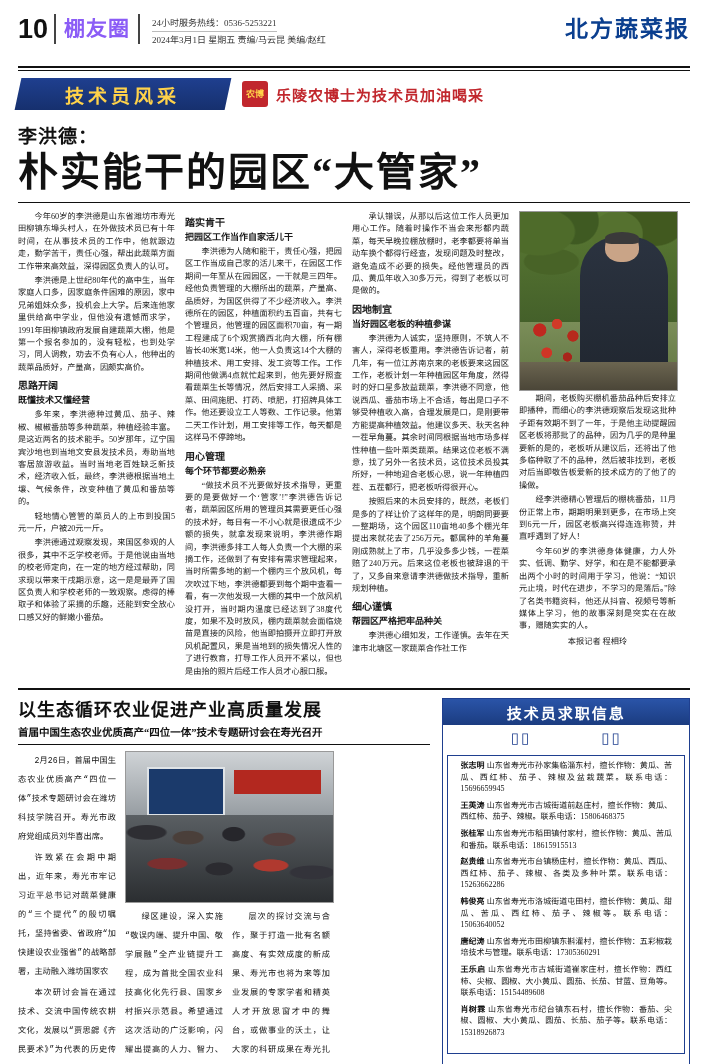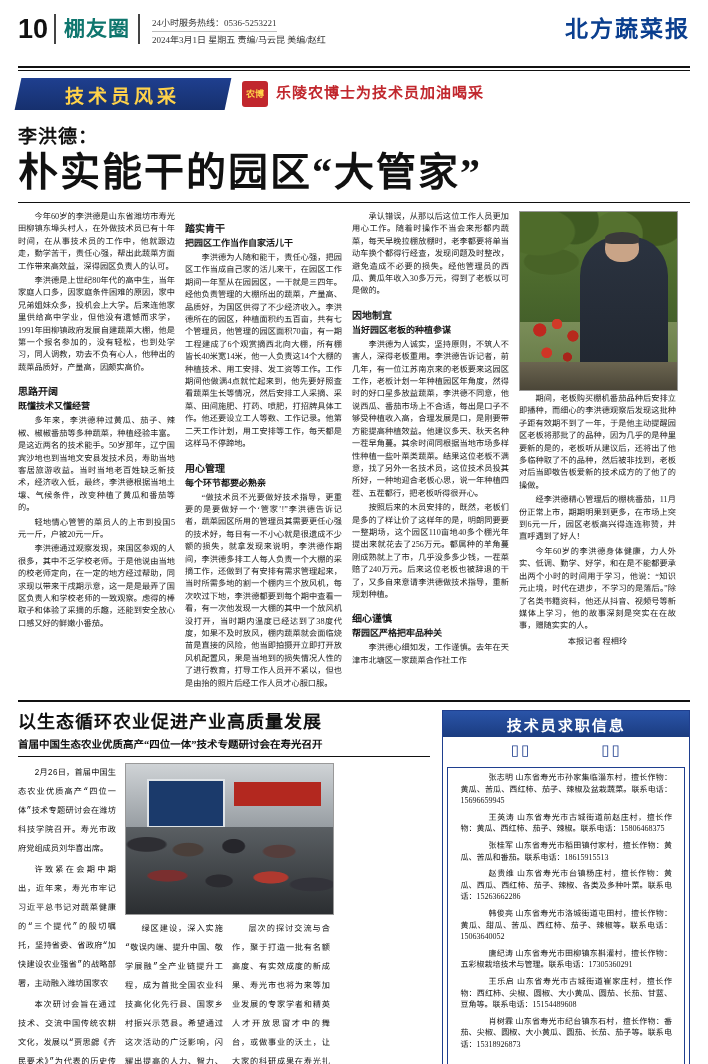--- a/index.html
+++ b/index.html
@@ -15,21 +15,21 @@
   
   .masthead{
     display:flex;align-items:flex-start;padding:10px 14px 4px 14px;box-sizing:border-box;
     height:60px;
   }
   .page-no{
     font-size:27px;font-weight:bold;color:#111;line-height:30px;margin-right:6px;
     font-family:"Liberation Sans", sans-serif;
   }
   .section-name{
-    font-size:21px;font-weight:bold;color:#0f766e;line-height:30px;
+    font-size:21px;font-weight:bold;color:#8b5cf6;line-height:30px;
     border-left:2px solid #444;border-right:2px solid #444;padding:0 8px;margin-right:12px;
     letter-spacing:1px;
   }
   .mast-lines{font-size:9px;color:#333;line-height:14px;padding-top:2px;flex:1;}
   .mast-lines div{white-space:nowrap;}
   .mast-line-1{border-bottom:1px solid #bbb;padding-bottom:1px;margin-bottom:1px;display:inline-block;}
   .paper-title{
     font-size:23px;font-weight:bold;color:#0b3f8f;letter-spacing:2px;
     font-family:"Liberation Sans", sans-serif;text-align:right;line-height:30px;white-space:nowrap;
   }
@@ -44,21 +44,21 @@
     width:210px;height:32px;
     background:linear-gradient(180deg,#1f3f8f 0%,#16306e 100%);
     display:flex;align-items:center;justify-content:center;
     transform:skewX(-12deg);
   }
   .banner-left span{
     transform:skewX(12deg);color:#ffd24a;font-size:19px;font-weight:bold;letter-spacing:4px;
     font-family:"Liberation Serif", serif;
   }
   .banner-right{
-    flex:1;display:flex;gap:8px;padding-left:14px;
+    flex:1;display:flex;align-items:center;gap:8px;padding-left:14px;
   }
   .badge-emblem{
     width:26px;height:26px;border-radius:3px;background:#c1272d;position:relative;
     display:flex;align-items:center;justify-content:center;color:#ffd24a;font-size:9px;font-weight:bold;
     font-family:"Liberation Sans", sans-serif;line-height:9px;text-align:center;
   }
   .banner-right .txt{color:#c1272d;font-size:15px;font-weight:bold;letter-spacing:1px;}
 
   
   .byline-name{
@@ -69,21 +69,21 @@
   }
   .rule-head{height:1px;background:#111;margin:2px 14px 8px 14px;}
 
   
   .article{
     margin:0 14px;display:flex;gap:10px;
   }
   .col{width:157px;font-size:8.2px;line-height:12.4px;text-align:justify;color:#1a1a1a;}
   .col p{margin:0 0 2px 0;text-indent:2em;}
   .col h3{
-    font-size:10px;font-weight:bold;margin:11px 0 2px 0;text-indent:0;line-height:13px;
+    font-size:10px;font-weight:bold;margin:5px 0 2px 0;text-indent:0;line-height:13px;
   }
   .col h3.sub{font-size:9px;margin:2px 0 2px 0;}
   .photo{
     width:157px;height:178px;border:1px solid #999;overflow:hidden;position:relative;
     background:#6f7f55;
   }
   .photo .sky{position:absolute;inset:0;background:linear-gradient(180deg,#c9d3b6 0%,#8fa06a 35%,#5e7340 100%);}
   .photo .leaves{position:absolute;left:0;top:0;width:100%;height:62%;
     background:
       radial-gradient(ellipse at 12% 18%, #4e6b2a 0 18%, transparent 19%),
@@ -174,21 +174,21 @@
     height:26px;background:linear-gradient(180deg,#2a54a8,#1b3c80);
     display:flex;align-items:center;justify-content:center;
     color:#fff;font-size:15px;font-weight:bold;letter-spacing:2px;
   }
   .job-decor{
     height:26px;display:flex;align-items:center;justify-content:center;gap:70px;
     color:#1f3f8f;font-size:15px;letter-spacing:2px;
   }
   .job-list{padding:2px 8px 6px 8px;}
   .job-item{font-size:8px;line-height:11.6px;margin-bottom:5px;text-align:justify;}
-  .job-item .nm{font-weight:normal;margin-left:28px;}
+  .job-item .nm{font-weight:bold;}
   .job-inner{border:1px solid #1f3f8f;margin:4px;padding:2px 4px 4px 4px;}
 </style>
 </head>
 <body>
 
 <div class="page">
 
   <div class="masthead">
     <div class="page-no">10</div>
     <div class="section-name">棚友圈</div>

